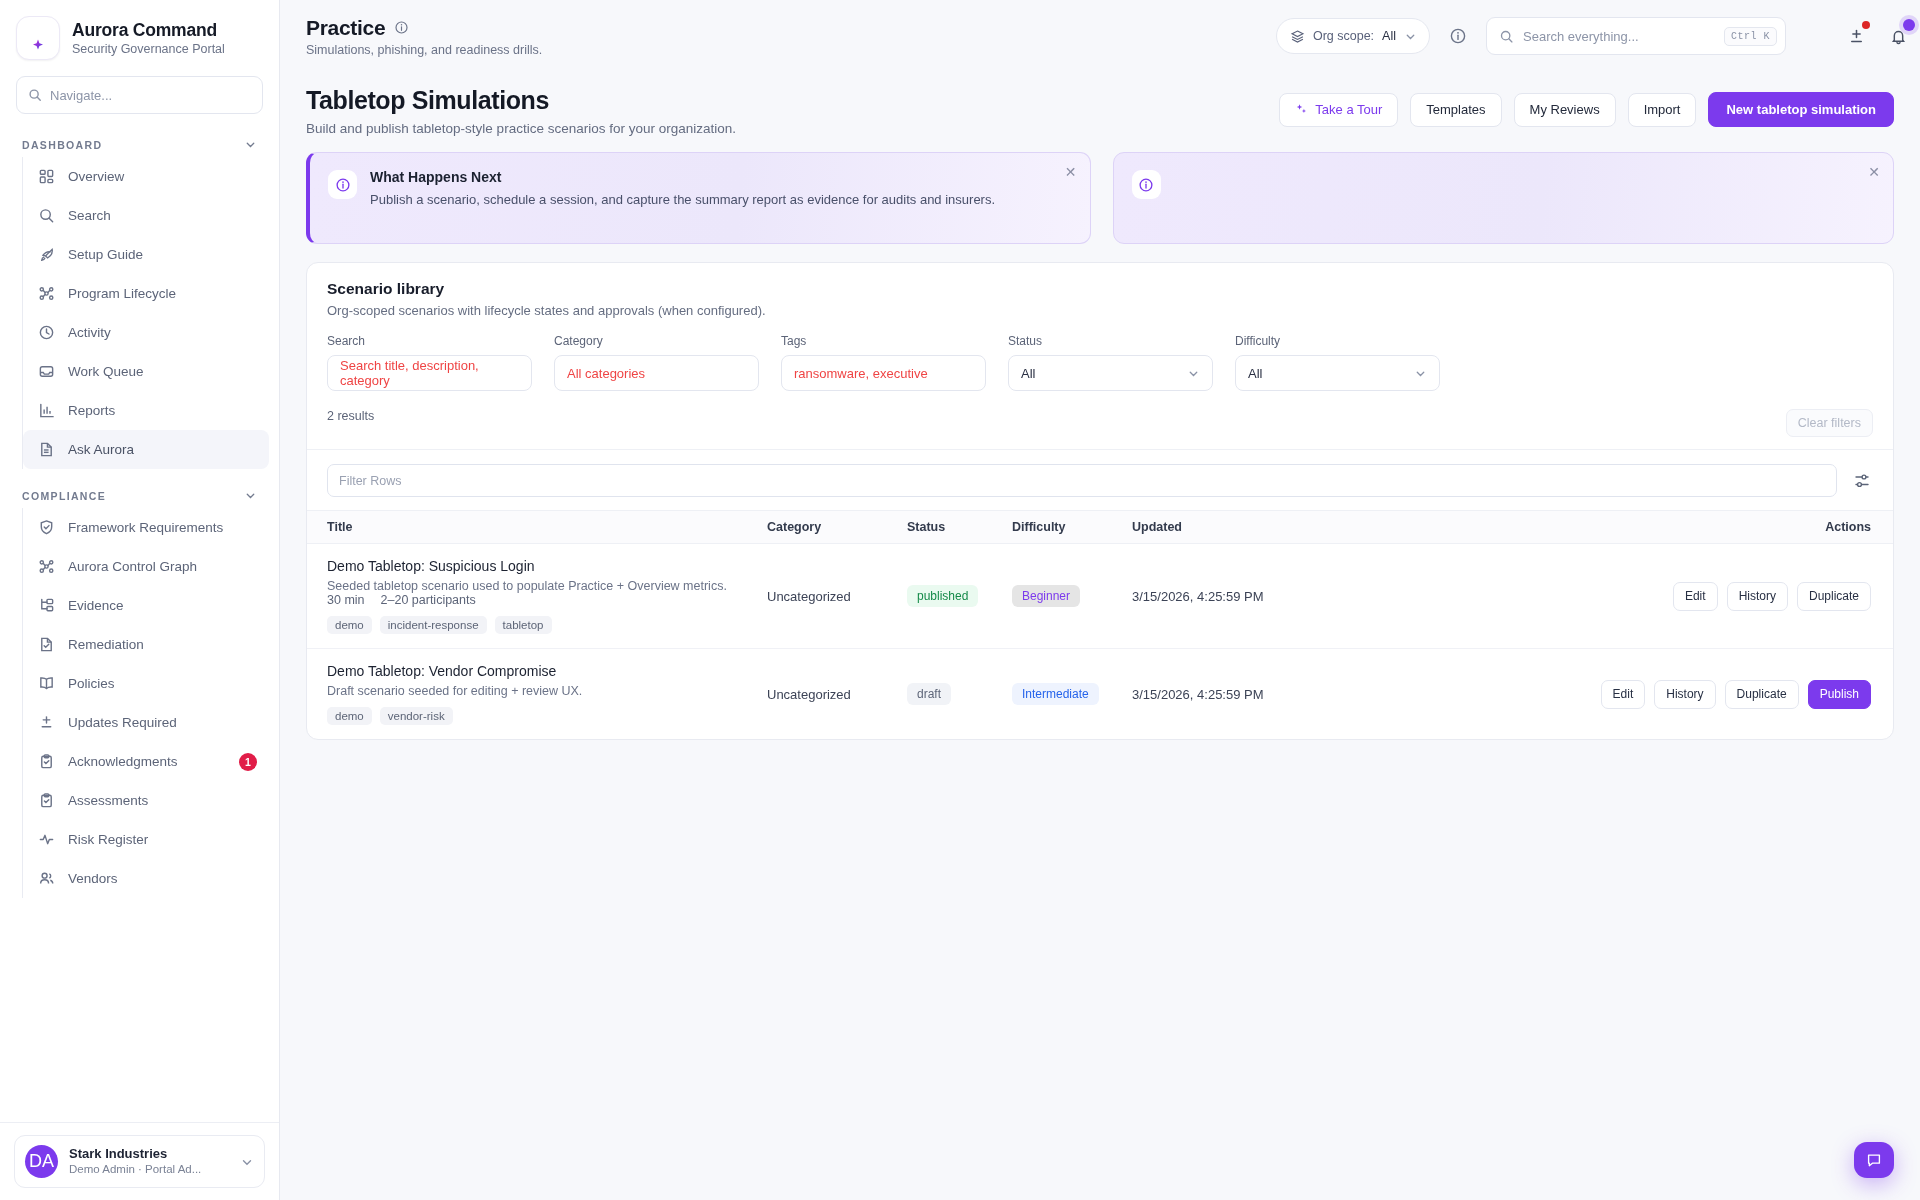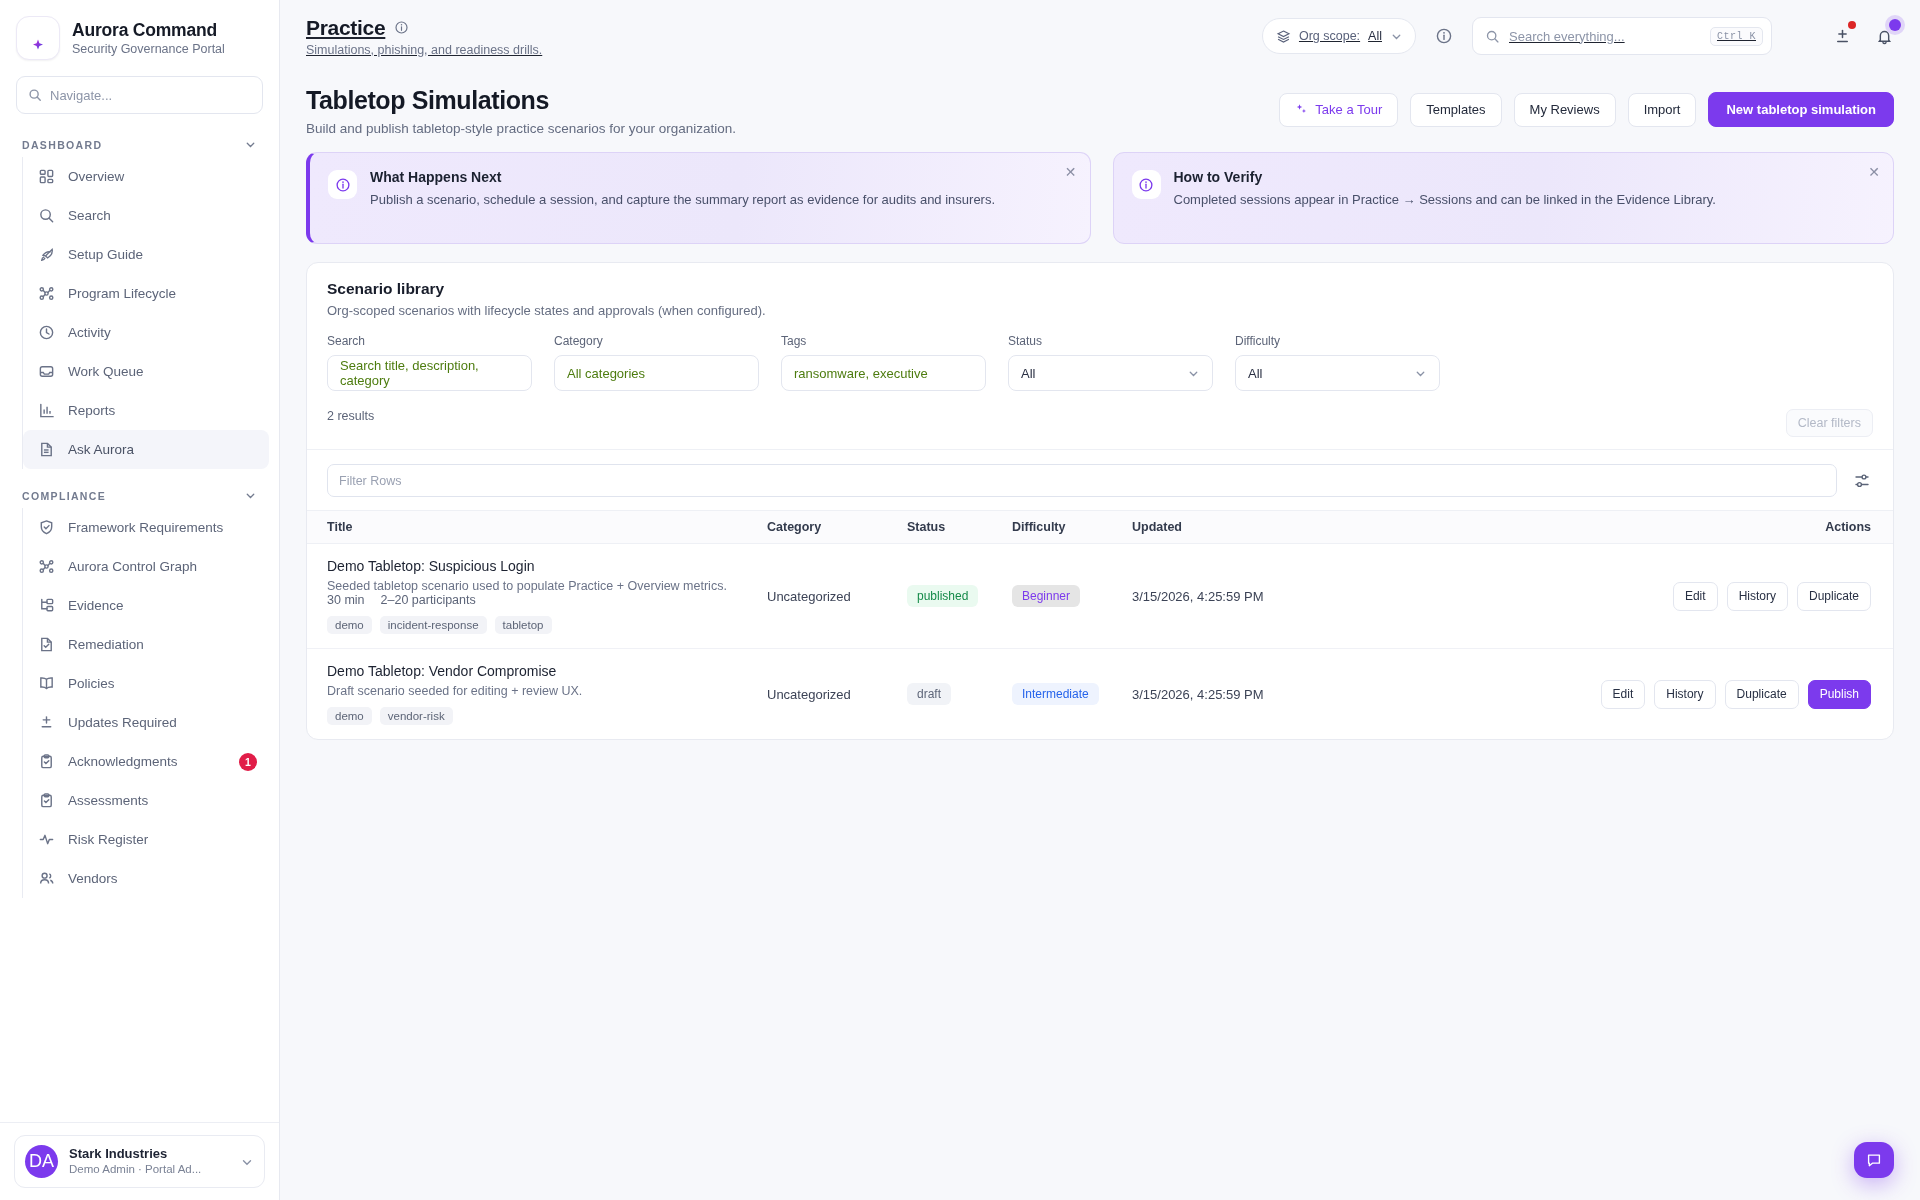--- a/index.html
+++ b/index.html
@@ -79,23 +79,22 @@
   .user-meta { flex: 1 1 auto; min-width: 0; }
   .user-org { font-size: 13px; font-weight: 700; color: #1d2333; line-height: 1.25; }
   .user-role { font-size: 11.5px; color: #79melt; color: #7a8295; line-height: 1.25;
     white-space: nowrap; overflow: hidden; text-overflow: ellipsis; max-width: 150px; }
 
   
   .main { flex: 1 1 auto; height: 1200px; display: flex; flex-direction: column; background: #f7f8fb; position: relative; }
 
   .topbar {
     height: 72px; flex: 0 0 72px;
-    display: flex; padding: 0 22px 0 26px;
+    display: flex; padding: 0 8px 0 26px;
     background: #f7f8fb;
-    text-decoration: underline;
   }
   .topbar-left { display: flex; flex-direction: column; justify-content: center; }
   .topbar-title-row { display: flex; align-items: center; gap: 9px; }
   .topbar-title { font-size: 21px; font-weight: 700; color: #151a26; letter-spacing: -.3px; }
   .topbar-sub { font-size: 12.5px; color: #6b7388; margin-top: 3px; }
   .topbar-right { margin-left: auto; display: flex; align-items: center; gap: 14px; }
 
   .org-scope {
     height: 36px; display: flex; align-items: center; gap: 8px;
     border: 1px solid #e5e8f0; border-radius: 18px; background: #fff;
@@ -158,21 +157,21 @@
   .card { background: #fff; border: 1px solid #e8eaf1; border-radius: 12px; overflow: hidden; }
   .card-head { padding: 17px 20px 0 20px; }
   .card-title { font-size: 15.5px; font-weight: 700; color: #171c2a; }
   .card-sub { font-size: 13px; color: #666e82; margin-top: 5px; }
 
   .filters { display: flex; gap: 22px; padding: 16px 20px 8px 20px; }
   .field { display: flex; flex-direction: column; gap: 7px; }
   .field .flabel { font-size: 12px; color: #5c6478; }
   .input, .select {
     height: 36px; border: 1px solid #e3e6ef; border-radius: 8px; background: #fff;
-    display: flex; align-items: center; padding: 0 12px; font-size: 13px; color: #4d7c0f;
+    display: flex; align-items: center; padding: 0 12px; font-size: 13px; color: #ef4444;
   }
   .select { justify-content: space-between; color: #2a3043; cursor: pointer; }
   .f-search { width: 205px; }
   .f-category { width: 205px; }
   .f-tags { width: 205px; }
   .f-status { width: 205px; }
   .f-difficulty { width: 205px; }
 
   .results-row {
     display: flex; padding: 10px 20px 12px 20px;
@@ -619,24 +618,20 @@
           <div class="banner-x">✕</div>
         </div>
 
         <div class="banner">
           <div class="banner-ic">
             <svg width="16" height="16" viewBox="0 0 18 18" fill="none" stroke="#7c3aed" stroke-width="1.5">
                 <circle cx="9" cy="9" r="6.6"></circle>
                 <line x1="9" y1="8.2" x2="9" y2="12.4" stroke-linecap="round"></line>
                 <circle cx="9" cy="5.8" r=".9" fill="#7c3aed" stroke="none"></circle>
               </svg>
-          </div>
-          <div class="banner-body">
-            <div class="banner-title">How to Verify</div>
-            <div class="banner-text">Completed sessions appear in Practice → Sessions and can be linked in the Evidence Library.</div>
           </div>
           <div class="banner-x">✕</div>
         </div>
       </div>
 
       <section class="card">
         <div class="card-head">
           <div class="card-title">Scenario library</div>
           <div class="card-sub">Org-scoped scenarios with lifecycle states and approvals (when configured).</div>
         </div>

